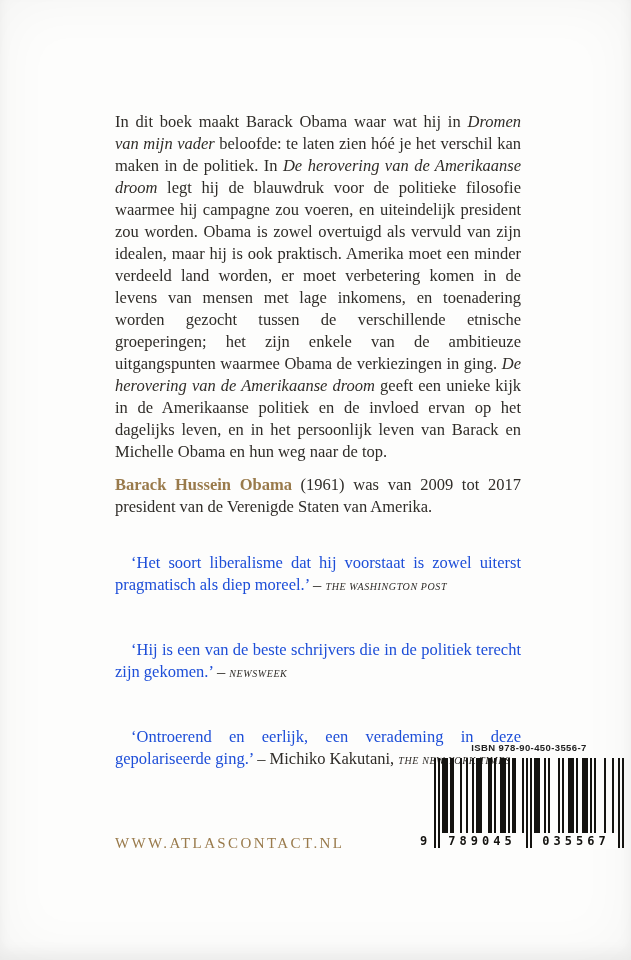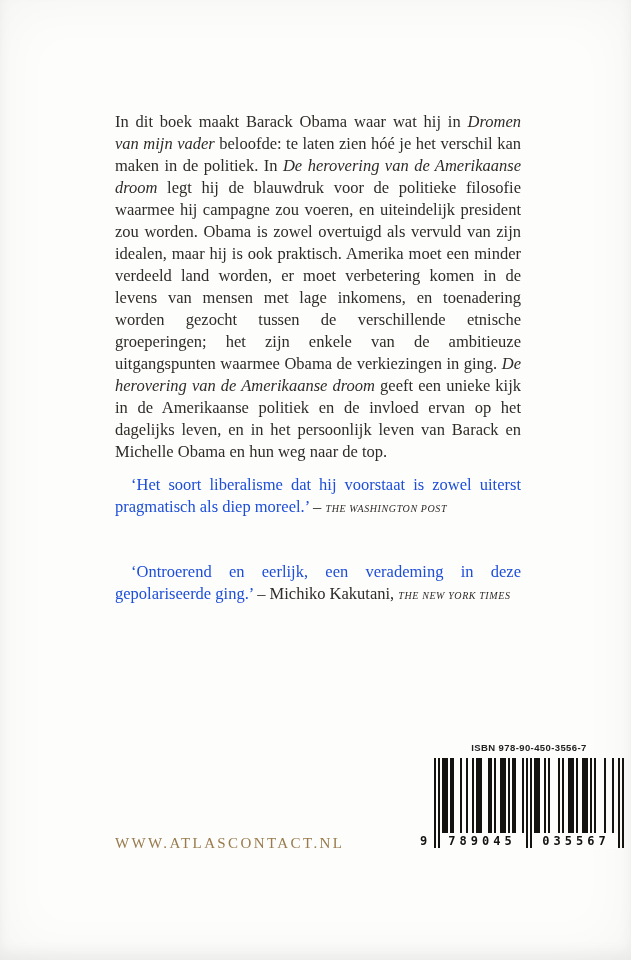--- a/index.html
+++ b/index.html
@@ -62,23 +62,25 @@
 </style>
 </head>
 <body>
 
 <div class="cover">
 
   <div class="text-block">
 
     <p class="blurb"><span>In dit boek maakt Barack Obama waar wat hij in </span><span class="i">Dromen van mijn vader</span><span> beloofde: te laten zien hóé je het verschil kan maken in de politiek. In </span><span class="i">De herovering van de Amerikaanse droom</span><span> legt hij de blauwdruk voor de politieke filosofie waarmee hij campagne zou voeren, en uiteindelijk president zou worden. Obama is zowel overtuigd als vervuld van zijn idealen, maar hij is ook praktisch. Amerika moet een minder verdeeld land worden, er moet verbetering komen in de levens van mensen met lage inkomens, en toenadering worden gezocht tussen de verschillende etnische groeperingen; het zijn enkele van de ambitieuze uitgangspunten waarmee Obama de verkiezingen in ging. </span><span class="i">De herovering van de Amerikaanse droom</span><span> geeft een unieke kijk in de Amerikaanse politiek en de invloed ervan op het dagelijks leven, en in het persoonlijk leven van Barack en Michelle Obama en hun weg naar de top.</span></p>
 
+    <p class="bio"><span class="author-name">Barack Hussein Obama</span><span> (1961) was van 2009 tot 2017 president van de Verenigde Staten van Amerika.</span></p>
 
     <p class="quote"><span class="q-text">‘Het soort liberalisme dat hij voorstaat is zowel uiterst pragmatisch als diep moreel.’ </span><span class="q-dash">– </span><span class="q-source">THE WASHINGTON POST</span></p>
 
+    <p class="quote"><span class="q-text">‘Hij is een van de beste schrijvers die in de politiek terecht zijn gekomen.’ </span><span class="q-dash">– </span><span class="q-source">NEWSWEEK</span></p>
 
     <p class="quote"><span class="q-text">‘Ontroerend en eerlijk, een verademing in deze gepolariseerde ging.’ </span><span class="q-dash">– </span><span class="q-attr">Michiko Kakutani, </span><span class="q-source">THE NEW YORK TIMES</span></p>
 
   </div>
 
   <div class="website">WWW.ATLASCONTACT.NL</div>
 
   <div class="barcode-box">
     <div class="isbn-label">ISBN 978-90-450-3556-7</div>
     <div class="barcode-wrap">

